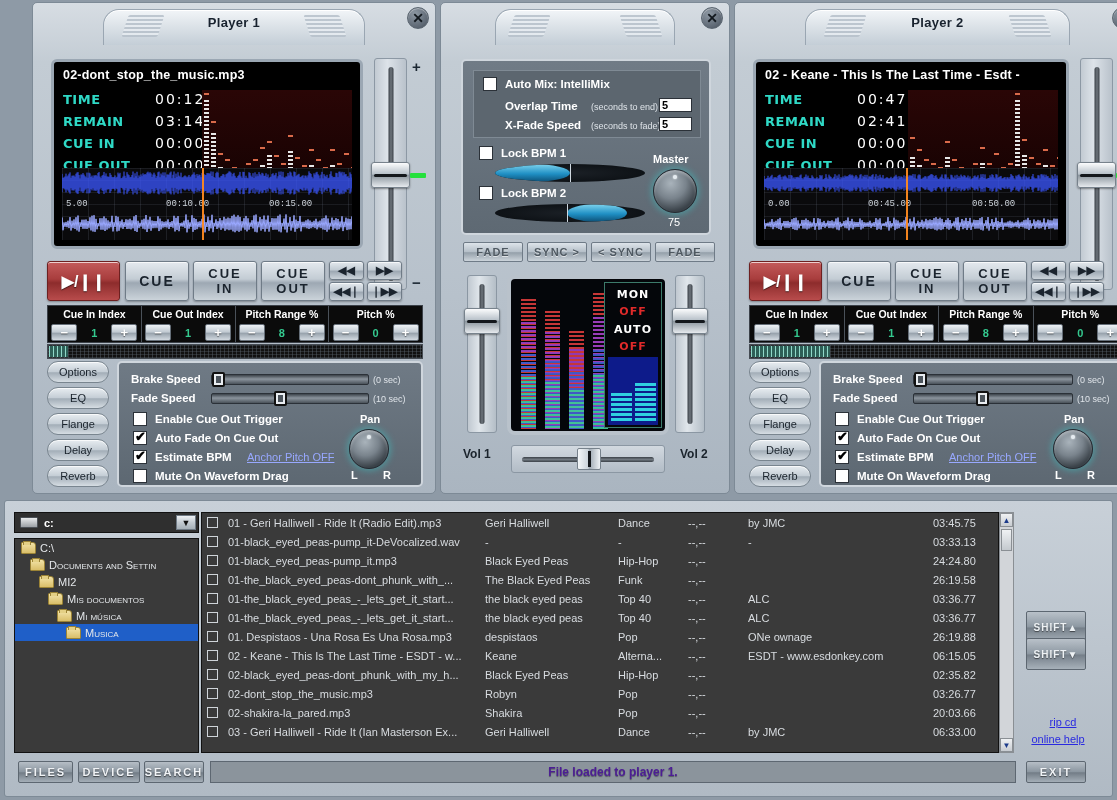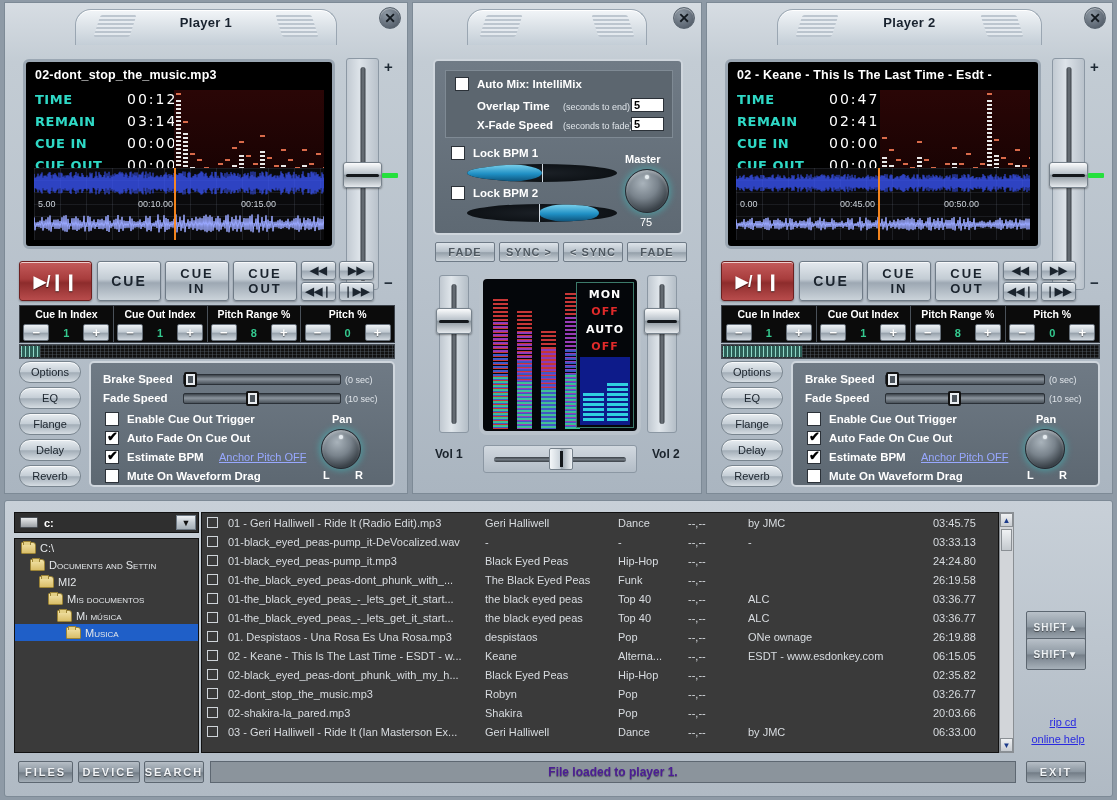--- a/index.html
+++ b/index.html
@@ -8,21 +8,22 @@
     background:#8e9aa6;
     font-family:"Liberation Sans", sans-serif;
     overflow:hidden;
     position:relative;
   }
   
   .win {
     position:absolute;
     background:linear-gradient(180deg,#d7dde3 0%,#c3ccd4 12%,#b7c1cb 60%,#aab5c0 100%);
     border:1px solid #7d8a96;
-    border-radius:0;
+    border-radius:5px;
+    margin-left:28px;
   }
   .titlebar {
     position:absolute; top:0; left:0; right:0; height:44px;
   }
   .tab-shape {
     position:absolute; top:6px; left:70px; right:70px; height:36px;
     background:linear-gradient(180deg,#f2f5f8 0%,#dfe5ea 40%,#c4ced7 100%);
     border:1px solid #9aa6b2;
     border-bottom:none;
     border-radius:16px 16px 0 0;
@@ -88,21 +89,21 @@
     background-image:
       repeating-linear-gradient(90deg, rgba(120,130,150,.18) 0 1px, transparent 1px 26px),
       repeating-linear-gradient(180deg, rgba(120,130,150,.15) 0 1px, transparent 1px 12px);
   }
   .wave-top, .wave-bot { position:absolute; left:0; right:0; height:30px; overflow:hidden; }
   .wave-top { top:0; }
   .wave-bot { bottom:0; }
   .ticks {
     position:absolute; left:0; right:0; top:30px; height:14px;
     color:#cdd3da; font-size:9px;
-    font-family:Liberation Sans, sans-serif;
+    font-family:Liberation Mono, monospace;
   }
   .ticks span { position:absolute; top:1px; }
   .playhead { position:absolute; top:0; bottom:0; width:2px; background:#ff8a1f; opacity:.95; }
   
   .vfader {
     position:absolute;
     background:linear-gradient(90deg,#c2cad2,#dde3e9 40%,#b9c2cb);
     border:1px solid #8c98a4; border-radius:3px;
   }
   .vfader-slot {

